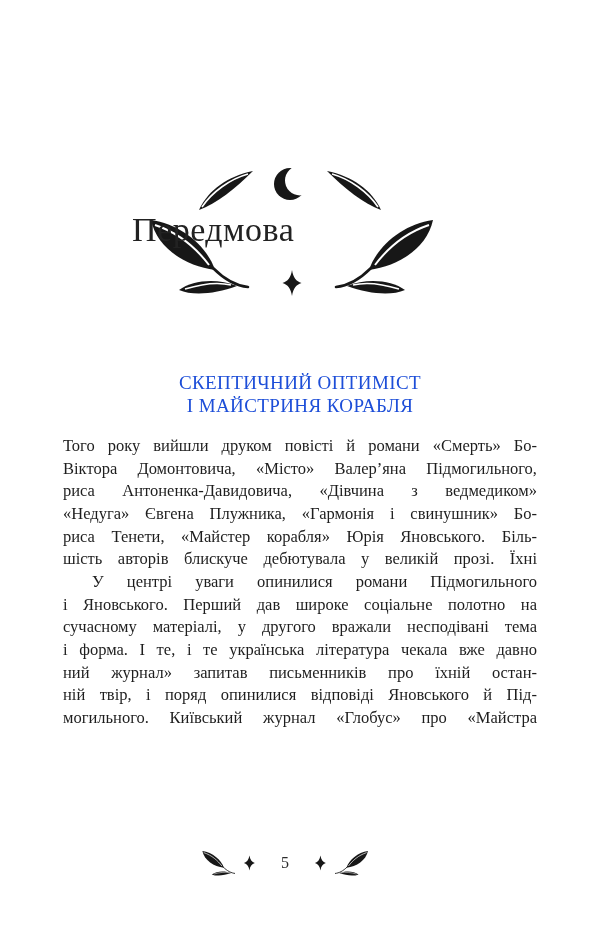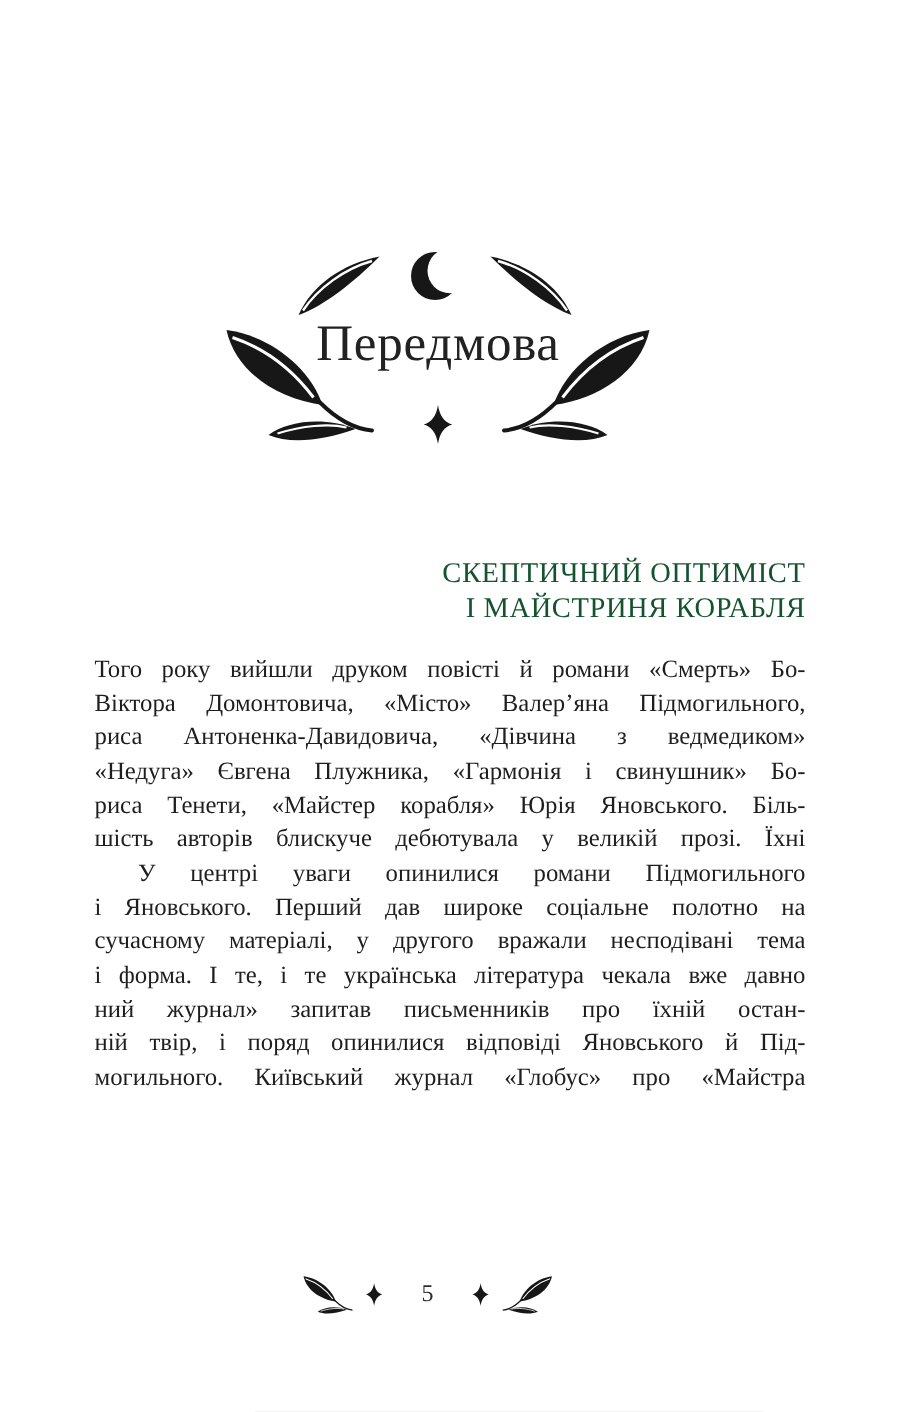--- a/index.html
+++ b/index.html
@@ -20,40 +20,40 @@
     left: 132px;
     top: 158px;
     width: 320px;
     height: 152px;
   }
   .ornament svg { position: absolute; left: 0; top: 0; }
   .chapter-title {
     position: absolute;
     left: 0; right: 0;
     top: 52px;
-    text-align: center;
+    text-align: left;
     font-size: 34px;
     font-weight: 400;
     letter-spacing: 0.5px;
     color: #222222;
     line-height: 40px;
     white-space: nowrap;
   }
 
   
   .heading {
     position: absolute;
     left: 63px;
     top: 372px;
     width: 474px;
-    text-align: right;
+    text-align: center;
     font-size: 19px;
     line-height: 22.5px;
     letter-spacing: 0.4px;
-    color: #14532d;
+    color: #1d4ed8;
   }
 
   
   .body-text {
     position: absolute;
     left: 63px;
     top: 435px;
     width: 474px;
     font-size: 16.5px;
     line-height: 22.65px;

